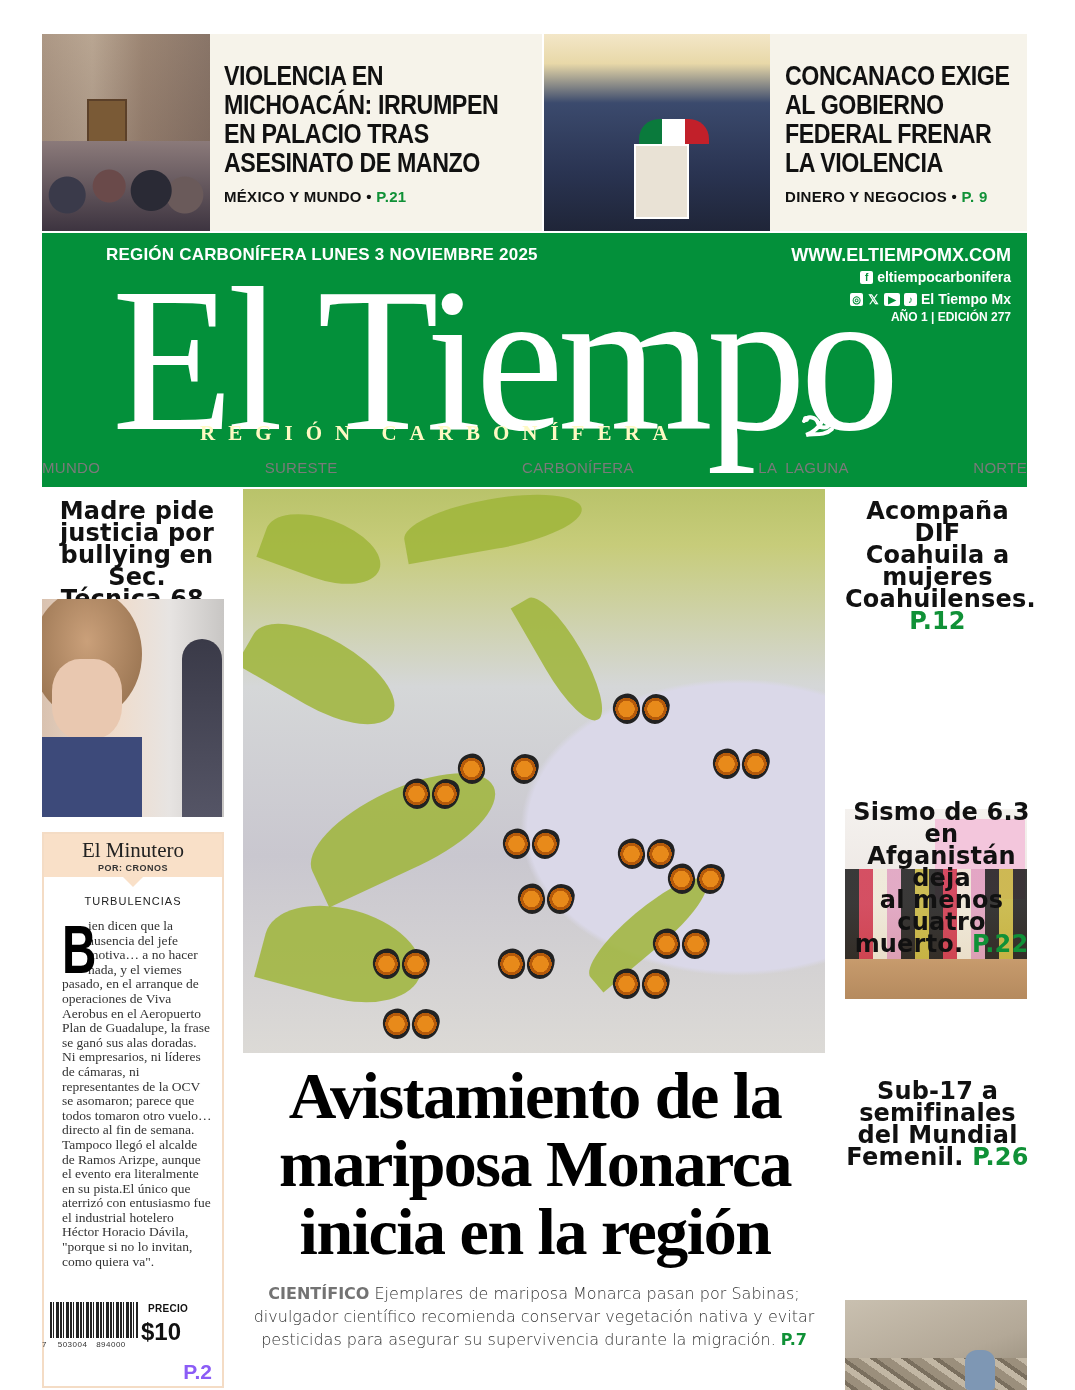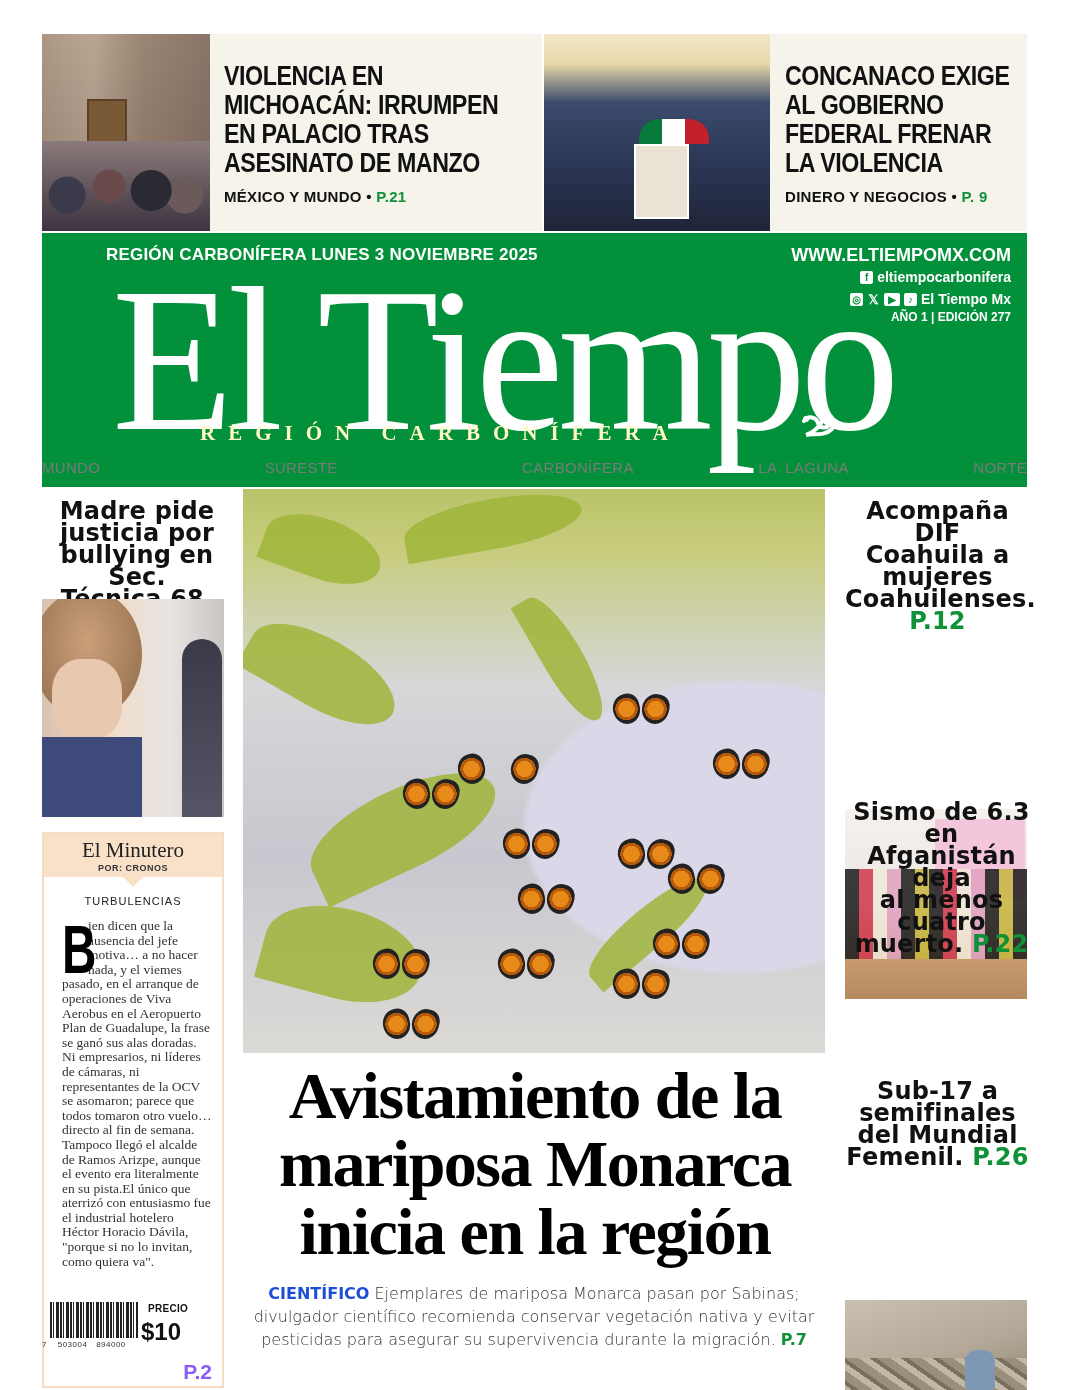--- a/index.html
+++ b/index.html
@@ -85,21 +85,21 @@
      radial-gradient(ellipse at 85% 60%, #dad8e8 0 30%, transparent 31%),
      linear-gradient(180deg,#b9c36a 0%, #c7cc7a 10%, #d5d7d8 35%, #c9c7cf 65%, #dcdad6 100%); }
   .leaf { position:absolute; background:#9fb53a; border-radius:50% 50% 50% 0; opacity:0.85; }
   .butterfly { position:absolute; width:56px; height:32px; }
   .butterfly::before, .butterfly::after { content:""; position:absolute; top:0; width:27px; height:30px; background:radial-gradient(circle at 50% 50%, #e88a1a 0 40%, #b55a0a 41% 55%, #222 56%); border-radius:50% 40% 50% 50%; }
   .butterfly::before { left:0; transform:rotate(-15deg); }
   .butterfly::after { right:0; transform:rotate(15deg); }
 
   .main-head { font-family:"Liberation Serif", serif; font-weight:bold; font-size:66px; line-height:68px; text-align:center; color:#000; letter-spacing:-1.5px; }
   .main-deck { font-family:"DejaVu Sans", sans-serif; font-size:16px; line-height:23px; text-align:center; color:#333; font-weight:300; }
-  .main-deck .kicker { color:#1d4ed8; font-weight:bold; }
+  .main-deck .kicker { color:#737373; font-weight:bold; }
   .main-deck .pg { color:#109137; font-weight:bold; }
 </style>
 </head>
 <body>
 
 <div class="abs teaser-bg" style="left:42px;top:34px;width:500px;height:197px;">
   <div class="abs teaser-photo photo-palacio" style="left:0;top:0;width:168px;height:197px;">
     <div class="door"></div>
     <div class="crowd"></div>
   </div>

